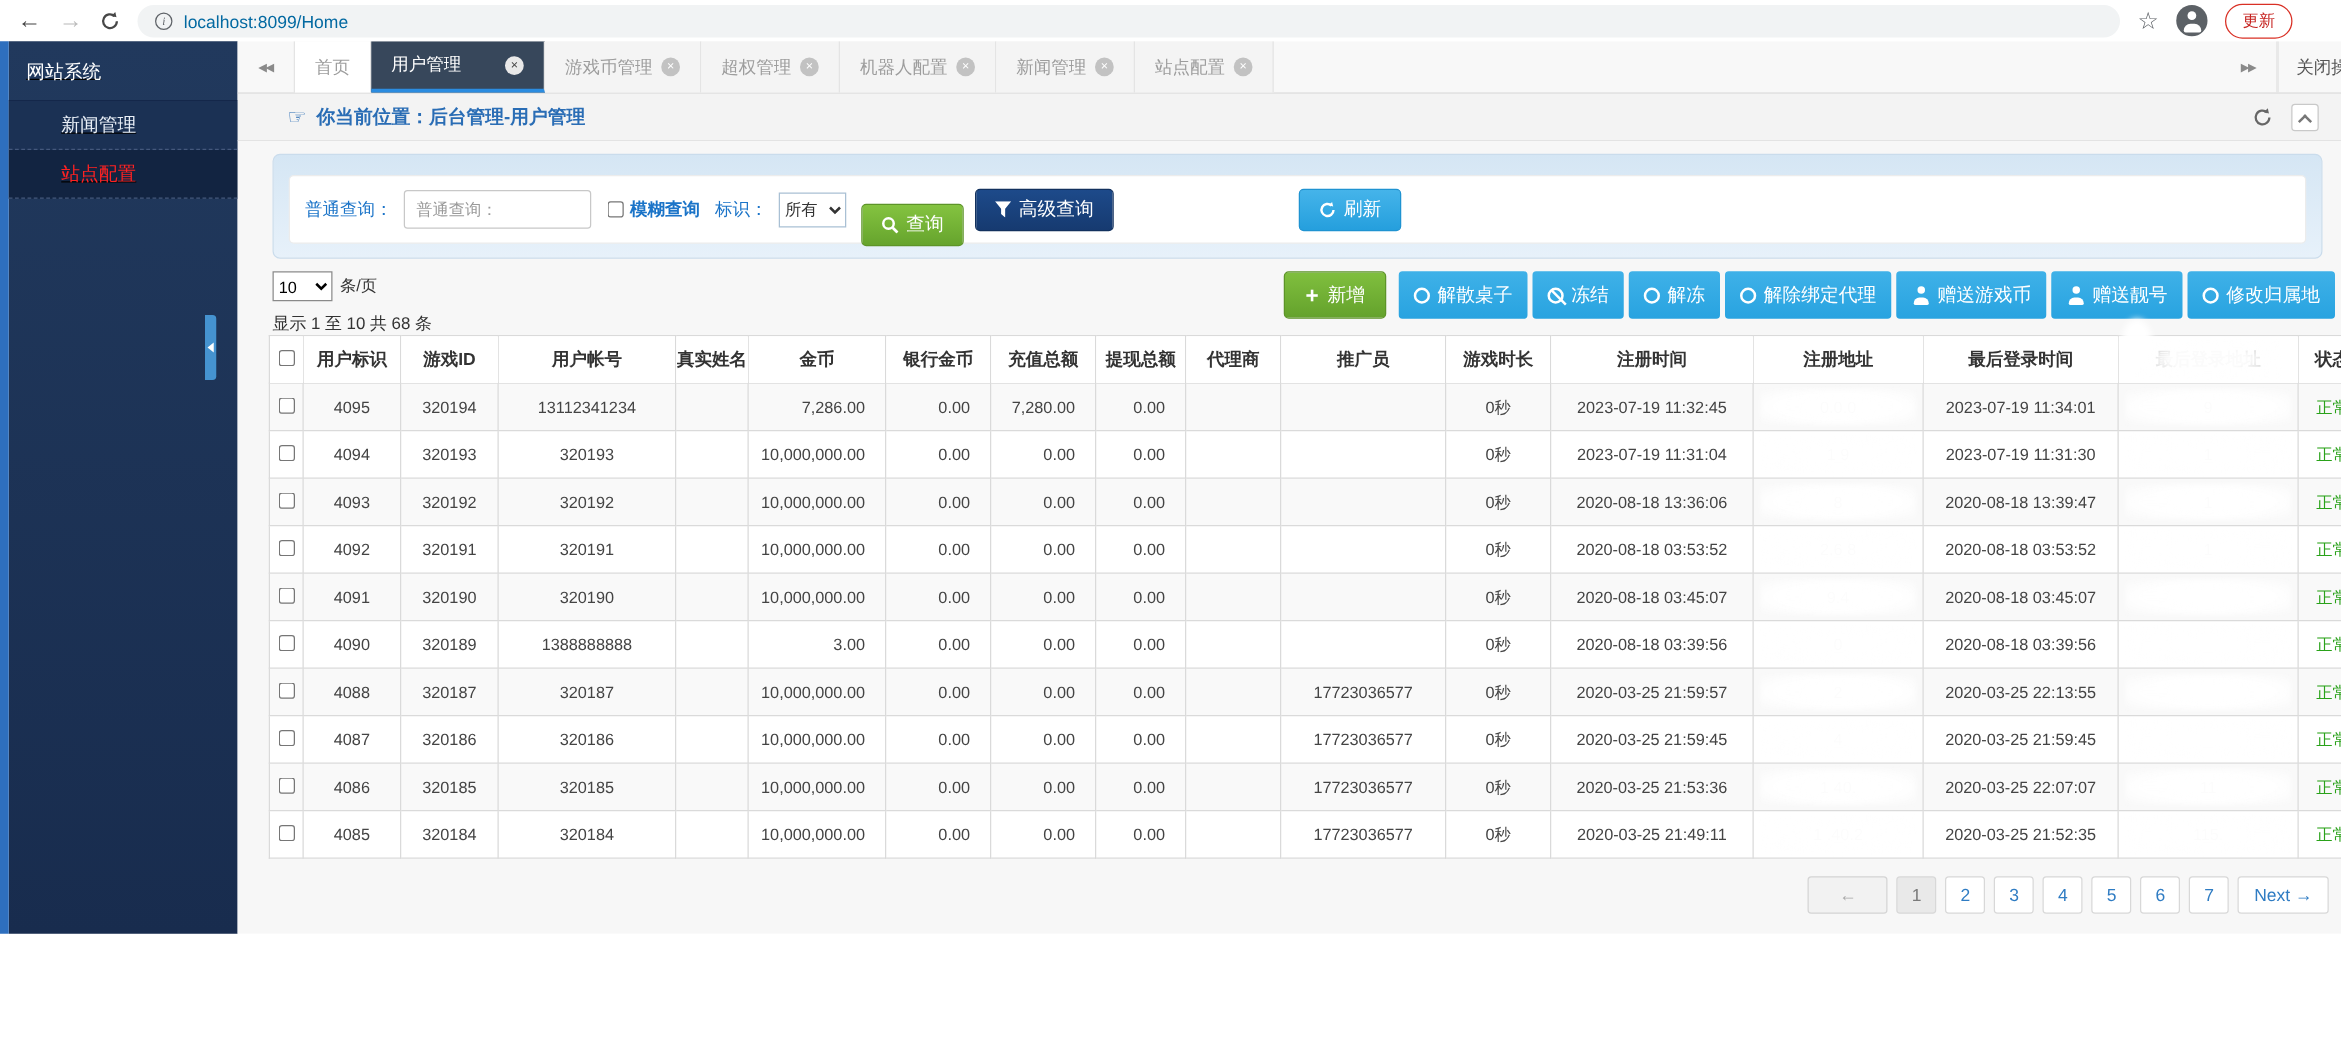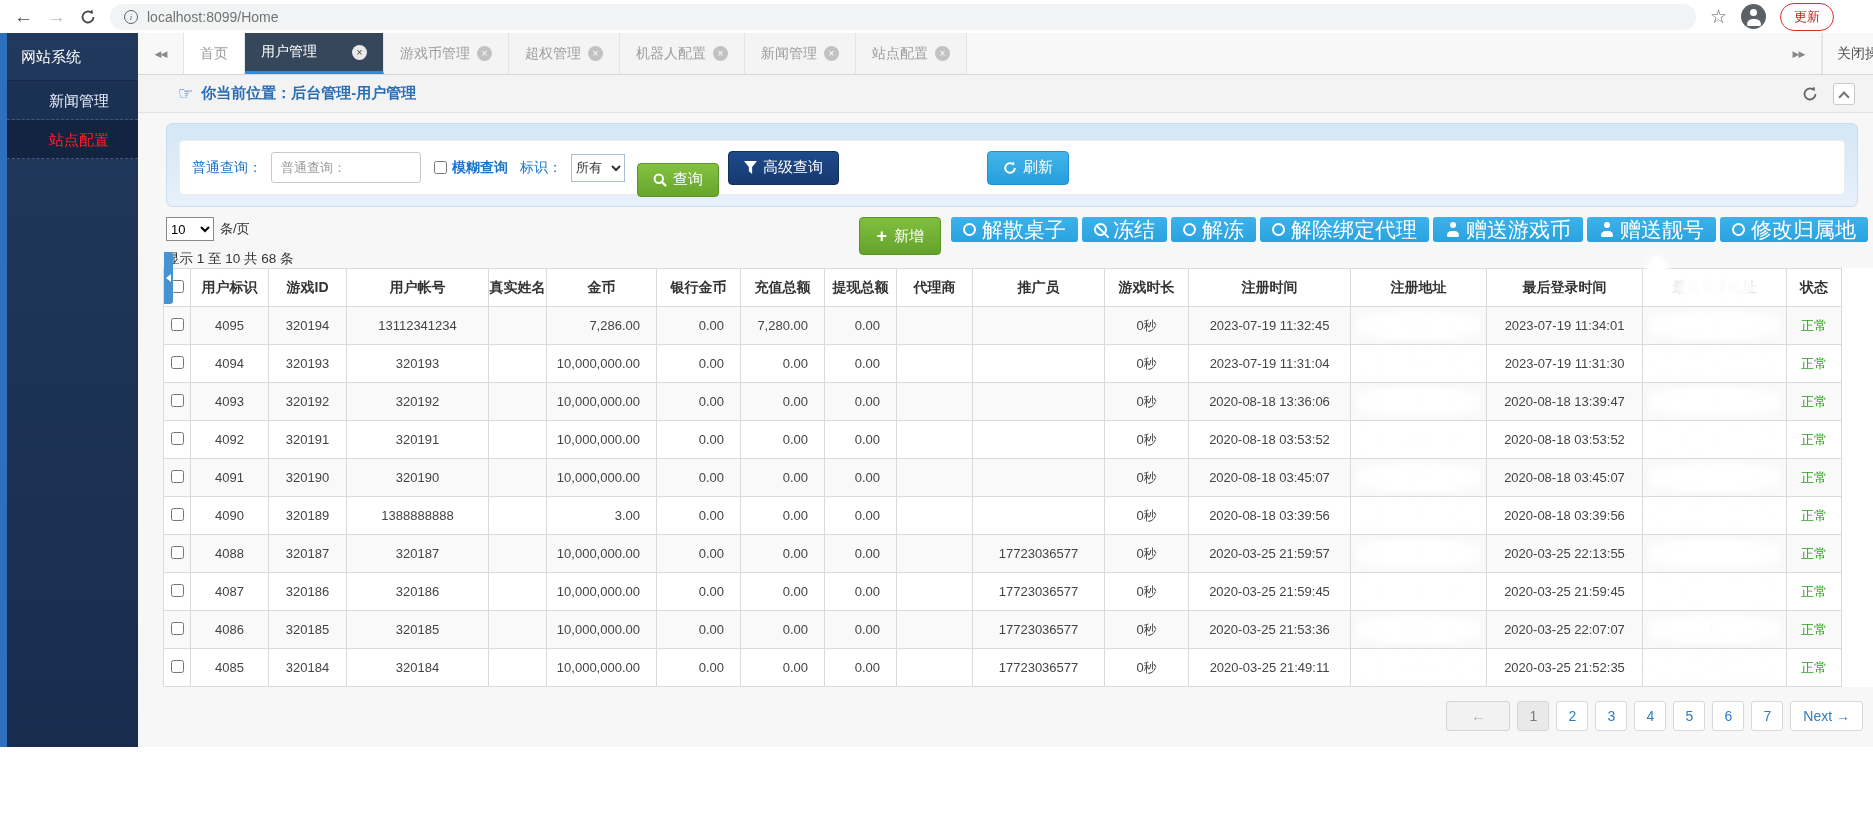--- a/index.html
+++ b/index.html
@@ -6,36 +6,36 @@
   body { font-family:"Liberation Sans", sans-serif; }
   .screen { position:relative; width:1873px; height:839px; background:#fff; overflow:hidden; }
 
   
   .browser-bar { height:33px; background:#fff; display:flex; align-items:center; padding:0 10px 0 14px; gap:14px; }
   .nav-ic { font-size:19px; color:#474747; line-height:1; cursor:pointer; }
   .nav-ic.fwd { color:#bcbcbc; }
   .reload-ic { display:flex; }
   .url-pill { flex:1; max-width:1586px; height:26px; background:#f1f3f4; border-radius:14px; display:flex; align-items:center; gap:9px; padding:0 14px; }
   .info-ic { width:14px; height:14px; border:1.5px solid #5f6368; border-radius:50%; color:#5f6368; font-size:9px; font-family:"Liberation Serif",serif; display:flex; align-items:center; justify-content:center; font-style:italic; }
-  .url-text { font-size:14px; color:#737373; }
+  .url-text { font-size:14px; color:#0369a1; }
   .star { font-size:19px; color:#5f6368; }
   .avatar { width:25px; height:25px; border-radius:50%; background:#5c6166; position:relative; flex:none; }
   .avatar::before { content:""; position:absolute; top:5px; left:9px; width:7px; height:7px; border-radius:50%; background:#fff; }
   .avatar::after { content:""; position:absolute; bottom:3px; left:5.5px; width:14px; height:7px; border-radius:7px 7px 2px 2px; background:#fff; }
   .update-btn { flex:none; margin-right:-22px; background:#fff; border:1.5px solid #d93025; color:#c5221f; font-size:13px; padding:4px 13px; border-radius:14px; font-family:inherit; }
 
   
   .app-header { height:92px; background:#21395d; position:relative; }
   .welcome-pill { position:absolute; top:22px; right:-30px; background:#4173ad; border-radius:5px; padding:5px 15px; color:#fff; font-size:13px; white-space:nowrap; display:flex; align-items:center; }
   .welcome-pill .admin { color:#ff4d4d; margin:0 2px; }
   .wl { color:#fff; text-decoration:none; padding:0 10px; border-left:1px solid rgba(255,255,255,.65); margin-left:10px; }
 
   
   .body-row { display:flex; height:714px; }
-  .sidebar { width:138px; flex:none; background:linear-gradient(180deg,#21395d,#182c4e); border-left:7px solid #2e6fbe; }
+  .sidebar { width:190px; flex:none; background:linear-gradient(180deg,#21395d,#182c4e); border-left:7px solid #2e6fbe;text-decoration:underline; }
   .side-title { color:#fff; font-size:15px; padding:15px 0 13px 14px; border-bottom:1px solid #14274a; }
   .menu-item { height:39px; line-height:39px; padding-left:42px; color:#e9eff7; font-size:15px; border-bottom:1px dashed #44587c; background:#1b3154; cursor:pointer; }
   .menu-item.active { background:#122441; color:#ff2222; }
   .splitter { position:absolute; left:164px; top:252px; width:9px; height:52px; background:#4593d0; border-radius:0 3px 3px 0; cursor:pointer; }
   .splitter .tri { position:absolute; top:22px; left:2px; width:0; height:0; border-top:4px solid transparent; border-bottom:4px solid transparent; border-right:5px solid #fff; }
 
   .main { flex:1; min-width:0; display:flex; flex-direction:column; overflow:hidden; }
 
   
   .tabbar { height:42px; flex:none; background:#f8f8f8; border-bottom:1px solid #d6d6d6; display:flex; align-items:stretch; }
@@ -76,21 +76,21 @@
   .refresh-gap { margin-left:148px; }
 
   
   .toolbar { margin:10px 5px 0 28px; display:flex; justify-content:space-between; align-items:flex-start; }
   .pg-row { display:flex; align-items:center; gap:6px; font-size:13px; color:#333; }
   .pg-row select { width:48px; height:24px; border:1px solid #8a8a8a; background:#fff; font-size:13px; font-family:inherit; }
   .summary { margin-top:9px; font-size:13.5px; color:#333; }
   .tb-actions { display:flex; gap:4px; }
   .btn-add { height:38px; border:1px solid #5d9428; border-radius:4px; background:linear-gradient(180deg,#80bf3e,#64a22c); color:#fff; font-size:15px; font-family:inherit; display:flex; align-items:center; gap:7px; padding:0 16px; margin-right:6px; cursor:pointer; }
   .plus { font-size:18px; font-weight:bold; line-height:1; }
-  .btn-act { height:25px; border:none; border-radius:3px; background:linear-gradient(180deg,#3fb1e8,#28a3e0); color:#fff; font-size:21px; font-family:inherit; display:flex; align-items:center; gap:6px; padding:0 12px; cursor:pointer; white-space:nowrap; }
+  .btn-act { height:38px; border:none; border-radius:3px; background:linear-gradient(180deg,#3fb1e8,#28a3e0); color:#fff; font-size:15px; font-family:inherit; display:flex; align-items:center; gap:6px; padding:0 12px; cursor:pointer; white-space:nowrap; }
   .ic { position:relative; width:13px; height:13px; border:2px solid #fff; border-radius:50%; flex:none; }
   .ic.slash::after { content:""; position:absolute; width:16px; height:2px; background:#fff; transform:rotate(45deg); top:5.5px; left:-1.5px; }
   .ic.person { border:none; width:15px; height:15px; border-radius:0; }
   .ic.person::before { content:""; position:absolute; top:0; left:4.5px; width:6px; height:6px; border-radius:50%; background:#fff; }
   .ic.person::after { content:""; position:absolute; bottom:0; left:1.5px; width:12px; height:6px; border-radius:6px 6px 2px 2px; background:#fff; }
 
   
   .table-wrap { margin:0 0 0 25px; width:1801px; position:relative; background:#fff; }
   table { border-collapse:collapse; table-layout:fixed; width:1678px; }
   th, td { border:1px solid #dadada; height:38px; font-size:13px; color:#444; text-align:center; overflow:hidden; white-space:nowrap; }

